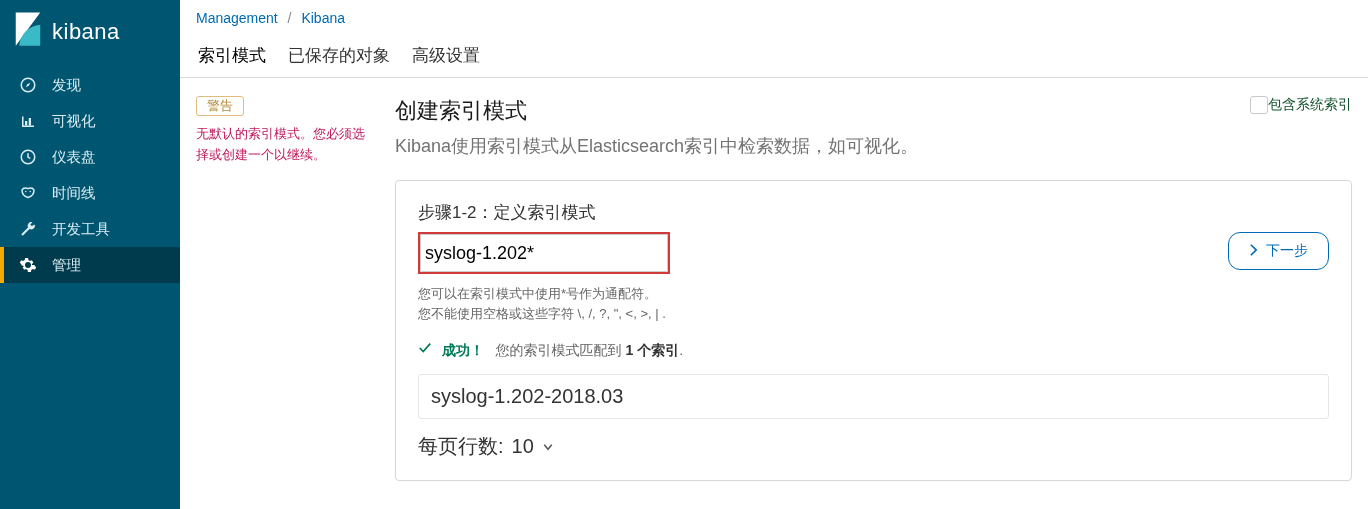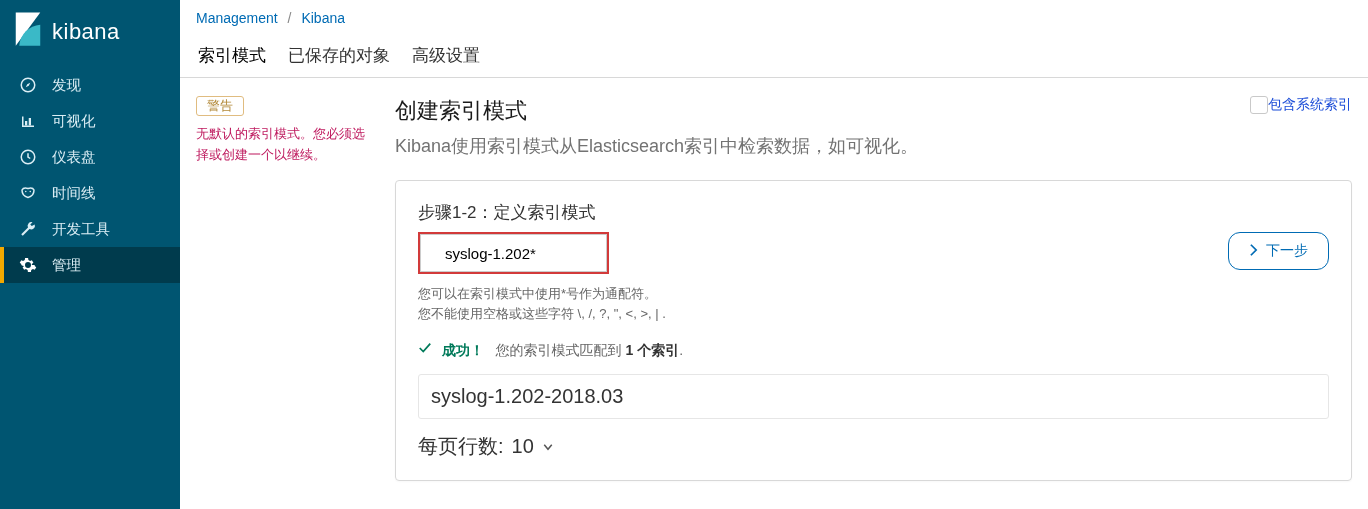--- a/index.html
+++ b/index.html
@@ -29,28 +29,28 @@
   .content { flex: 1; display: flex; padding: 18px 16px; gap: 24px; overflow: auto; }
 
   .left-col { width: 175px; flex: 0 0 175px; }
   .warn-badge { display: inline-block; border: 1px solid #e0bc80; background: #fff; color: #b38a3a; border-radius: 3px; padding: 0 10px; font-size: 13px; margin-bottom: 8px; }
   .warn-text { font-size: 13px; color: #be185d; line-height: 1.6; }
 
   .right-col { flex: 1; }
   .page-title { font-size: 22px; font-weight: 400; color: #1a1a1a; margin-bottom: 8px; }
   .page-desc { font-size: 18px; color: #737373; margin-bottom: 8px; }
   .title-row { display: flex; justify-content: space-between; align-items: flex-start; margin-bottom: 14px; }
-  .sys-check { display: flex; align-items: center; gap: 0; color: #1d4ed8; }
+  .sys-check { display: flex; align-items: center; gap: 0; color: #14532d; }
   .sys-check .box { width: 18px; height: 18px; border: 1px solid #c9c9c9; border-radius: 3px; background: #fff; }
 
   .panel { border: 1px solid #d8d8d8; border-radius: 4px; padding: 20px 22px; box-shadow: 0 1px 2px rgba(0,0,0,.03); }
   .step-title { font-size: 17px; color: #333; margin-bottom: 14px; }
   .field-label { font-size: 13px; color: #006bb4; margin-bottom: 4px; }
   .input-wrap { position: relative; display: inline-block; border: 2px solid #d23a3a; padding: 0; }
-  .text-input { width: 187px; height: 38px; padding: 0 24px; font-size: 15px; border: 1px solid #ccc; outline: none; background:#fff; }
+  .text-input { width: 248px; height: 38px; padding: 0 4px; font-size: 18px; border: 1px solid #ccc; outline: none; background:#fff; }
   .help-text { font-size: 13px; color: #666; margin-top: 10px; line-height: 1.5; }
 
   .next-row { display: flex; justify-content: space-between; align-items: flex-start; margin-top: -28px; }
   .next-btn { margin-left: auto; border: 1px solid #006bb4; color: #006bb4; background: #fff; border-radius: 12px; padding: 9px 20px; font-size: 14px; cursor: pointer; display: flex; align-items: center; gap: 8px; }
   .next-btn svg { width: 9px; height: 14px; }
 
   .success-row { margin-top: 18px; font-size: 14px; }
   .success-row .ok { color: #007a5a; font-weight: 600; }
   .success-row .check { color:#007a5a; display:inline-flex; align-items:center; margin-right:6px; }
   .success-row .check svg { width:14px; height:14px; }

